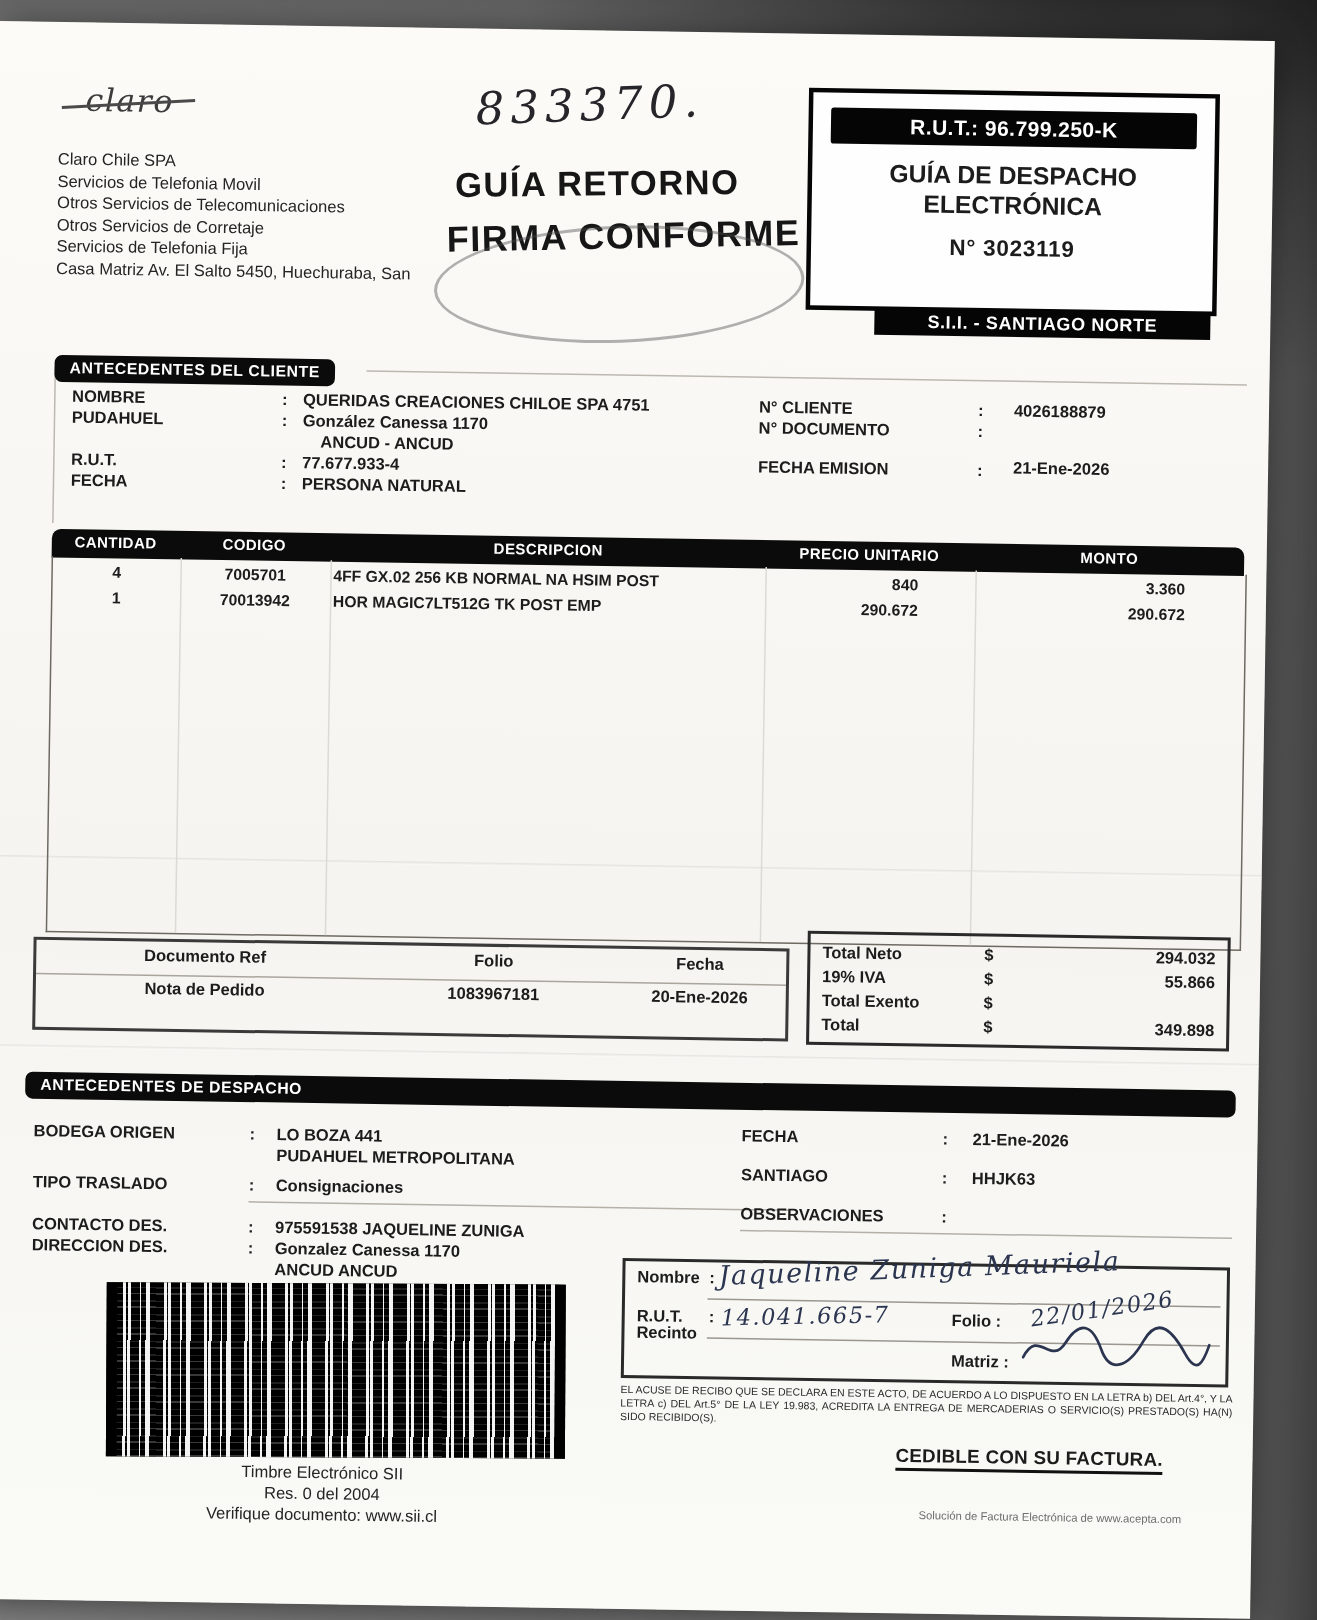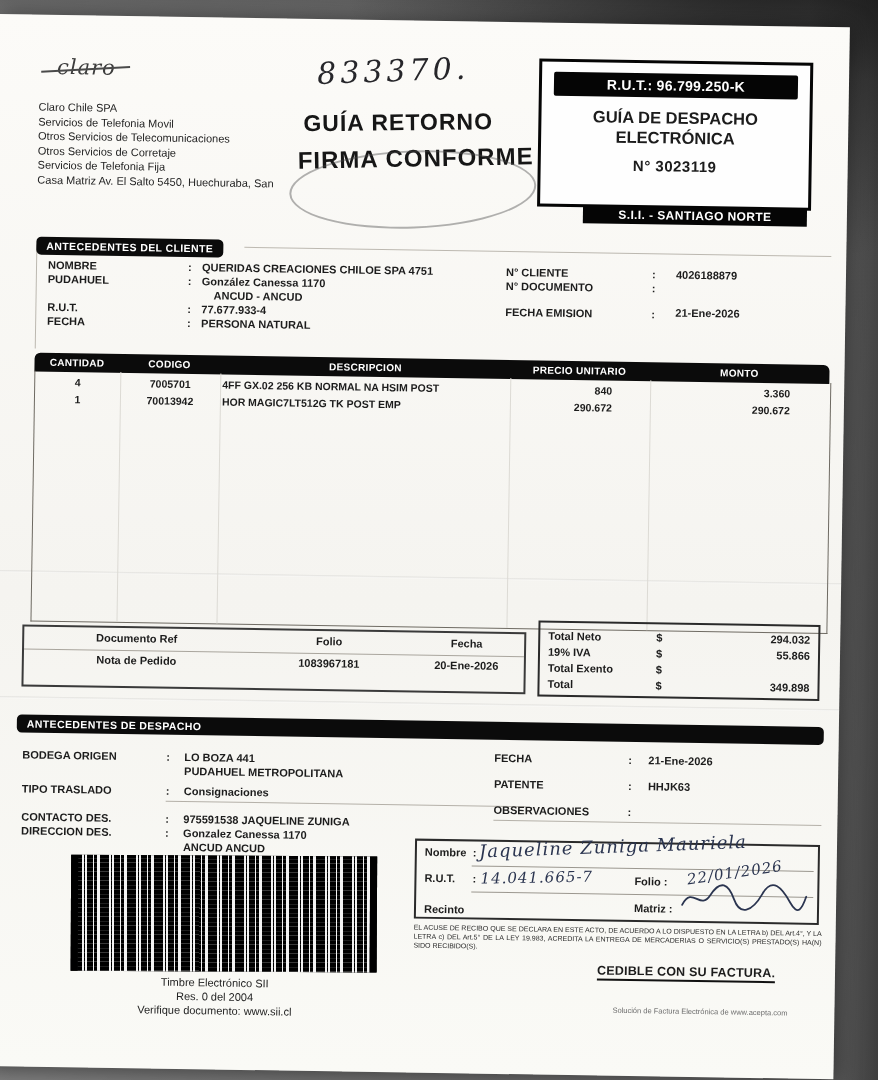--- a/index.html
+++ b/index.html
@@ -258,21 +258,21 @@
 
     <span class="lbl" style="left:6px;top:88px">DIRECCION DES.</span>
     <span class="col" style="left:150px;top:88px">:</span>
     <span class="val" style="left:168px;top:88px">Gonzalez Canessa 1170</span>
     <span class="val" style="left:168px;top:102px">ANCUD   ANCUD</span>
 
     <span class="lbl" style="left:478px;top:8px">FECHA</span>
     <span class="col" style="left:612px;top:8px">:</span>
     <span class="val" style="left:632px;top:8px">21-Ene-2026</span>
 
-    <span class="lbl" style="left:478px;top:34px">PATENTE</span>
+    <span class="lbl" style="left:478px;top:34px">SANTIAGO</span>
     <span class="col" style="left:612px;top:34px">:</span>
     <span class="val" style="left:632px;top:34px">HHJK63</span>
 
     <span class="lbl" style="left:478px;top:60px">OBSERVACIONES</span>
     <span class="col" style="left:612px;top:60px">:</span>
     <span class="val" style="left:632px;top:60px"></span>
     <div class="hair" style="left:478px;top:76px;width:328px"></div>
   </div>
 
   <div class="barcode"></div>
@@ -289,21 +289,21 @@
     <span class="hand" style="left:62px;top:-8px;font-size:18px;transform:rotate(-3deg);letter-spacing:1px">Jaqueline Zuniga Mauriela</span>
 
     <span class="rlbl" style="left:8px;top:31px">R.U.T.</span>
     <span class="rlbl" style="left:56px;top:31px">:</span>
     <div class="recv-hair" style="left:55px;right:4px;top:50px"></div>
     <span class="hand" style="left:64px;top:26px;font-size:15px;transform:rotate(-2deg);letter-spacing:1px">14.041.665-7</span>
 
     <span class="rlbl" style="left:218px;top:31px">Folio :</span>
     <span class="hand" style="left:270px;top:18px;font-size:15px;transform:rotate(-9deg);letter-spacing:1px">22/01/2026</span>
 
-    <span class="rlbl" style="left:8px;top:62px">Recinto</span>
+    <span class="rlbl" style="left:8px;top:42px">Recinto</span>
     <span class="rlbl" style="left:218px;top:58px">Matriz :</span>
     <svg class="sig-svg" width="130" height="34" viewBox="0 0 130 34">
       <path d="M4 24 C 14 4, 22 30, 32 14 S 50 2, 56 18 S 74 30, 84 12 S 104 6, 112 20 S 124 26, 128 14" stroke="#2b3550" stroke-width="1.8" fill="none" stroke-linecap="round"></path>
     </svg>
   </div>
 
   <div class="legal">EL ACUSE DE RECIBO QUE SE DECLARA EN ESTE ACTO, DE ACUERDO A LO DISPUESTO EN LA LETRA b) DEL Art.4°, Y LA LETRA c) DEL Art.5° DE LA LEY 19.983, ACREDITA LA ENTREGA DE MERCADERIAS O SERVICIO(S) PRESTADO(S) HA(N) SIDO RECIBIDO(S).</div>
   <div class="cedible">CEDIBLE CON SU FACTURA.</div>
   <div class="footer-note">Solución de Factura Electrónica de www.acepta.com</div>
 

